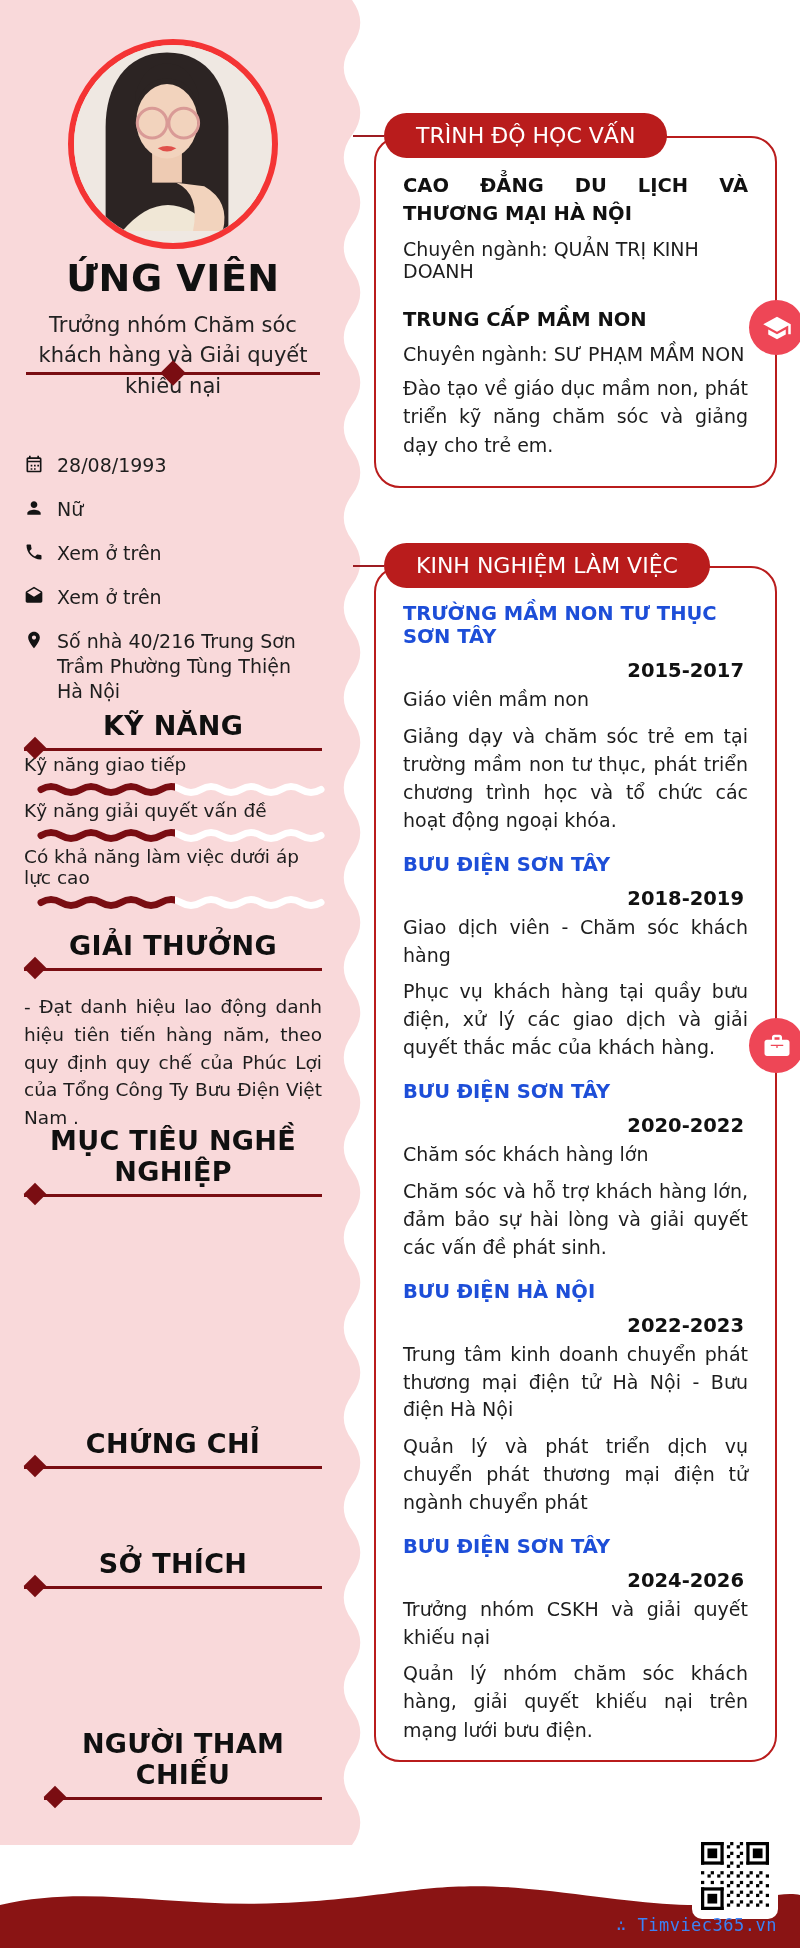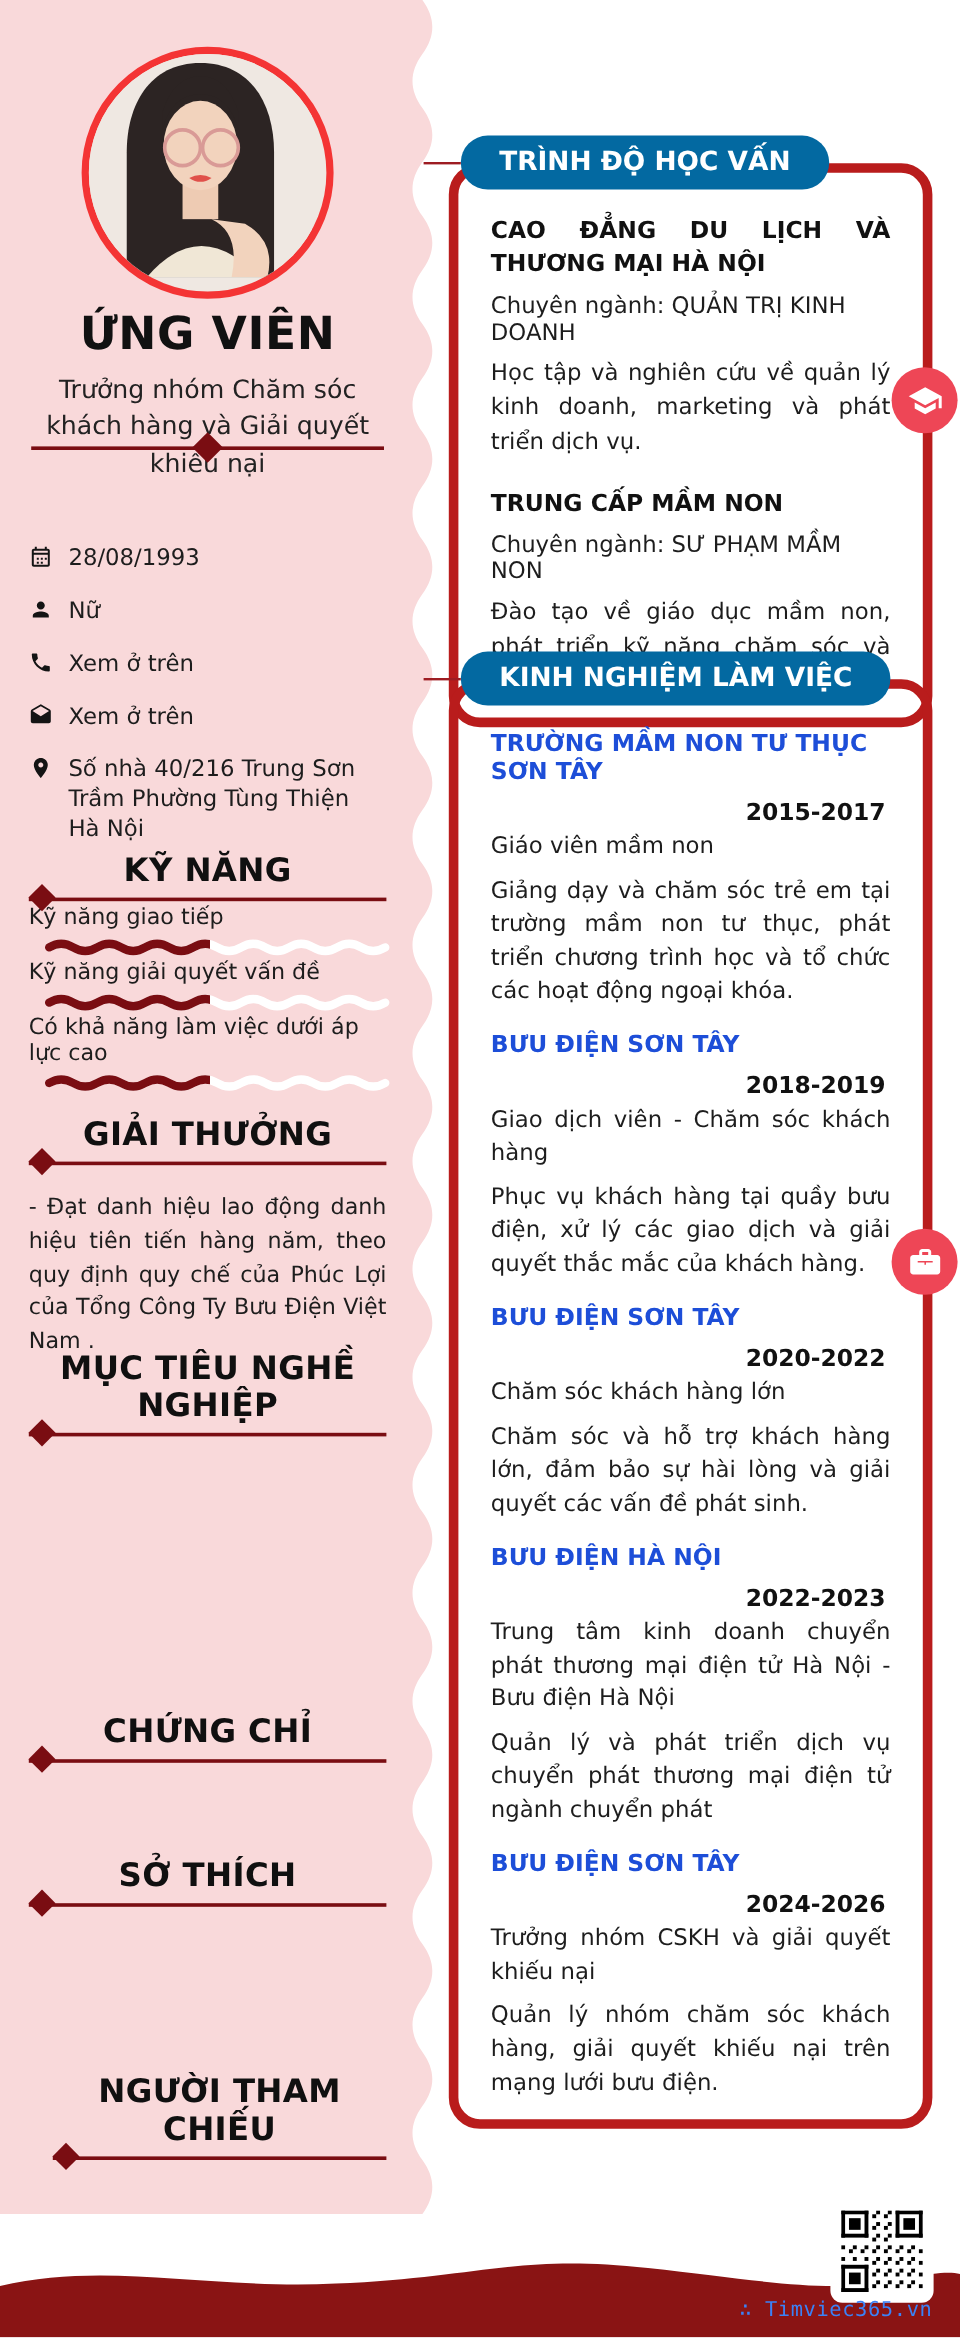--- a/index.html
+++ b/index.html
@@ -26,23 +26,23 @@
   .skill-item{margin-top:3px;}
   .skill-label{font-size:18.5px;}
   .skill-wave{position:relative;width:276px;height:15px;margin:7px 0 2px 13px;}
   .skill-wave svg{position:absolute;left:0;top:0;overflow:visible;}
   .skill-red{position:absolute;left:0;top:0;height:15px;overflow:hidden;}
   .plain-line{font-size:18.5px;line-height:1.42;}
   
   .main-sec{position:absolute;left:374px;width:403px;z-index:2;box-sizing:border-box;}
   .badge-wrap{position:relative;display:inline-block;margin-left:10px;z-index:3;}
   .badge-wrap::before{content:"";position:absolute;left:-31px;top:50%;margin-top:-1px;width:31px;height:2px;background:#9d1c22;}
-  .badge{display:inline-block;background:#0369a1;color:#fff;font-weight:700;font-size:22px;
+  .badge{display:inline-block;background:#b91c1c;color:#fff;font-weight:400;font-size:22px;
          padding:10px 32px;border-radius:26px;white-space:nowrap;}
-  .main-box{position:relative;border:8px solid #b91c1c;border-radius:26px;margin-top:-22px;
+  .main-box{position:relative;border:2px solid #b91c1c;border-radius:26px;margin-top:-22px;
             padding:34px 27px 16px 27px;box-sizing:border-box;}
   .entry-school{font-weight:700;font-size:19.5px;line-height:1.45;text-align:justify;color:#111;}
   .entry-major{font-size:19px;margin-top:9px;}
   .entry-desc{font-size:19px;line-height:1.5;text-align:justify;margin-top:9px;}
   .edu-entry + .edu-entry{margin-top:24px;}
   .job + .job{margin-top:19px;}
   .job-company{font-weight:700;font-size:19.5px;color:#1d4ed8;}
   .job-period{font-weight:700;font-size:19.5px;text-align:right;margin:11px 4px 4px 0;color:#111;}
   .job-role{font-size:19px;line-height:1.45;text-align:justify;margin-top:4px;}
   .job-desc{font-size:19px;line-height:1.48;text-align:justify;margin-top:8px;}
@@ -233,21 +233,20 @@
       <div class="box-icon" style="top:162px;">
         <svg viewBox="0 0 24 24">
             <path d="M12 3 1 9l11 6 9-4.91V17h2V9L12 3zM5 13.18v4L12 21l7-3.82v-4L12 17l-7-3.82z"></path>
           </svg>
       </div>
       <div>
 
       <div class="edu-entry">
           <div class="entry-school">CAO ĐẲNG DU LỊCH VÀ THƯƠNG MẠI HÀ NỘI</div>
           <div class="entry-major">Chuyên ngành: QUẢN TRỊ KINH DOANH</div>
-          <div class="entry-desc">Học tập và nghiên cứu về quản lý kinh doanh, marketing và phát triển dịch vụ.</div>
         </div>
           <div class="edu-entry">
           <div class="entry-school">TRUNG CẤP MẦM NON</div>
           <div class="entry-major">Chuyên ngành: SƯ PHẠM MẦM NON</div>
           <div class="entry-desc">Đào tạo về giáo dục mầm non, phát triển kỹ năng chăm sóc và giảng dạy cho trẻ em.</div>
         </div>
         </div>
     </div>
   </div>
 

